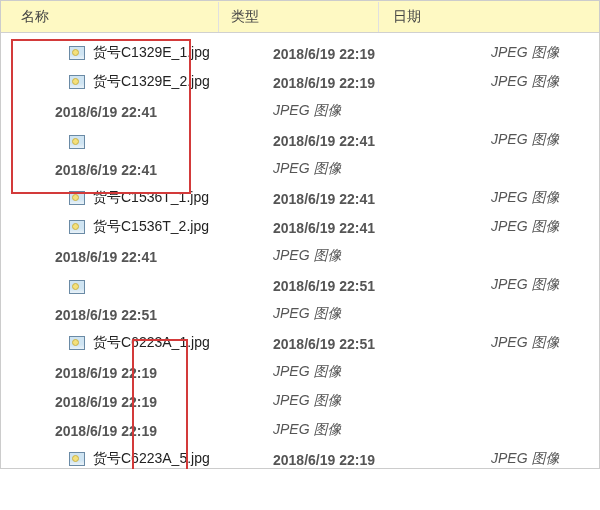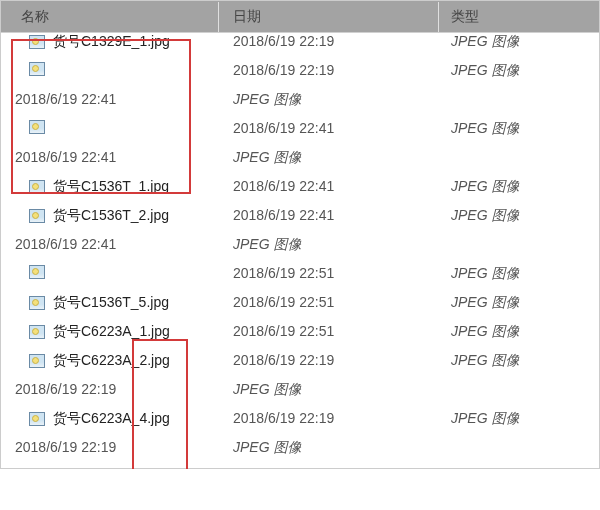--- a/index.html
+++ b/index.html
@@ -14,54 +14,56 @@
   .window {
     width: 600px;
     border: 1px solid #ccc;
     position: relative;
   }
   .header {
     display: flex;
     border-bottom: 1px solid #d0d0d0;
     height: 32px;
     align-items: center;
-    background: #a3a3a3;
+    background: #fef9c3;
   }
   .header .col {
     padding: 6px 10px;
     color: #444;
     border-right: 1px solid #e0e0e0;
     font-size: 14px;
   }
   .header .col:last-child { border-right: none; }
   .col-name { width: 218px; padding-left: 20px !important; }
   .col-date { width: 220px; padding-left: 14px !important; }
   .col-type { flex: 1; padding-left: 12px !important; }
   .rows { }
   .row {
     display: flex;
     height: 29px;
-    align-items: flex-start;
+    align-items: flex-end;
+    margin-left: 40px;
   }
   .row .c {
     padding: 0 10px;
     white-space: nowrap;
     overflow: hidden;
   }
   .row .c-name {
     width: 218px;
     display: flex;
     align-items: center;
     padding-left: 28px;
     color: #222;
   }
   .row .c-date {
     width: 220px;
     color: #555;
     padding-left: 14px;
+    font-weight: bold;
   }
   .row .c-type {
     flex: 1;
     color: #555;
     padding-left: 12px;
     font-style: italic;
   }
   .file-icon {
     width: 16px;
     height: 14px;
@@ -88,36 +90,37 @@
   .hl1 { left: 10px; top: 38px; width: 180px; height: 155px; }
   .hl2 { left: 131px; top: 338px; width: 56px; height: 152px; }
 </style>
 </head>
 <body>
 
 <div class="window">
 
   <div class="header">
     <div class="col col-name">名称</div>
+    <div class="col col-type">类型</div>
     <div class="col col-date">日期</div>
-    <div class="col col-type">类型</div>
   </div>
 
   <div class="rows" id="rows">
       <div class="row">
         <div class="c c-name">
           <span class="file-icon"></span>
           <span>货号C1329E_1.jpg</span>
         </div>
         <div class="c c-date">2018/6/19 22:19</div>
         <div class="c c-type">JPEG 图像</div>
       </div>
       <div class="row">
         <div class="c c-name">
           <span class="file-icon"></span>
+          <span>货号C1329E_2.jpg</span>
         </div>
         <div class="c c-date">2018/6/19 22:19</div>
         <div class="c c-type">JPEG 图像</div>
       </div>
       <div class="row">
         <div class="c c-date">2018/6/19 22:41</div>
         <div class="c c-type">JPEG 图像</div>
       </div>
       <div class="row">
         <div class="c c-name">
@@ -151,56 +154,48 @@
         <div class="c c-type">JPEG 图像</div>
       </div>
       <div class="row">
         <div class="c c-name">
           <span class="file-icon"></span>
         </div>
         <div class="c c-date">2018/6/19 22:51</div>
         <div class="c c-type">JPEG 图像</div>
       </div>
       <div class="row">
-        <div class="c c-name">
-          <span class="file-icon"></span>
-          <span>货号C1536T_5.jpg</span>
-        </div>
         <div class="c c-date">2018/6/19 22:51</div>
         <div class="c c-type">JPEG 图像</div>
       </div>
       <div class="row">
         <div class="c c-name">
           <span class="file-icon"></span>
           <span>货号C6223A_1.jpg</span>
         </div>
         <div class="c c-date">2018/6/19 22:51</div>
         <div class="c c-type">JPEG 图像</div>
       </div>
       <div class="row">
-        <div class="c c-name">
-          <span class="file-icon"></span>
-          <span>货号C6223A_2.jpg</span>
-        </div>
-        <div class="c c-date">2018/6/19 22:19</div>
-        <div class="c c-type">JPEG 图像</div>
-      </div>
-      <div class="row">
-        <div class="c c-date">2018/6/19 22:19</div>
-        <div class="c c-type">JPEG 图像</div>
-      </div>
-      <div class="row">
-        <div class="c c-name">
-          <span class="file-icon"></span>
-          <span>货号C6223A_4.jpg</span>
-        </div>
-        <div class="c c-date">2018/6/19 22:19</div>
-        <div class="c c-type">JPEG 图像</div>
-      </div>
-      <div class="row">
+        <div class="c c-date">2018/6/19 22:19</div>
+        <div class="c c-type">JPEG 图像</div>
+      </div>
+      <div class="row">
+        <div class="c c-date">2018/6/19 22:19</div>
+        <div class="c c-type">JPEG 图像</div>
+      </div>
+      <div class="row">
+        <div class="c c-date">2018/6/19 22:19</div>
+        <div class="c c-type">JPEG 图像</div>
+      </div>
+      <div class="row">
+        <div class="c c-name">
+          <span class="file-icon"></span>
+          <span>货号C6223A_5.jpg</span>
+        </div>
         <div class="c c-date">2018/6/19 22:19</div>
         <div class="c c-type">JPEG 图像</div>
       </div>
     </div>
 
   <div class="highlight-box hl1"></div>
   <div class="highlight-box hl2"></div>
 
 </div>
 

